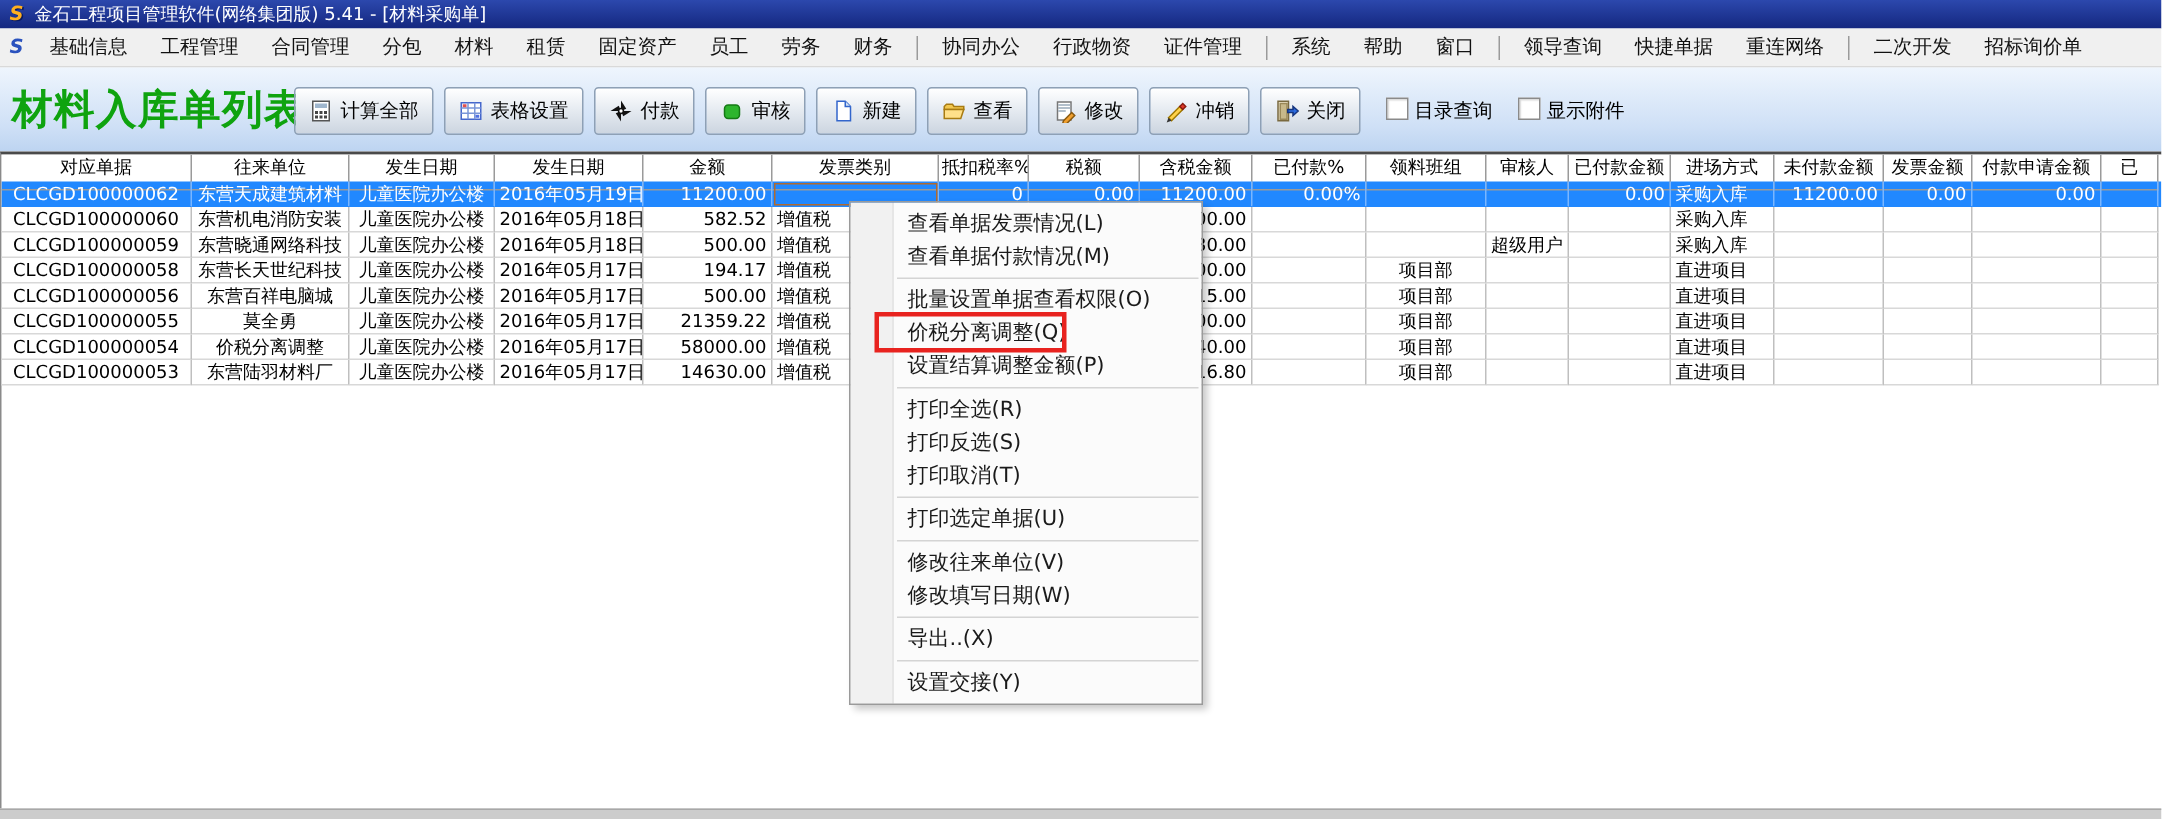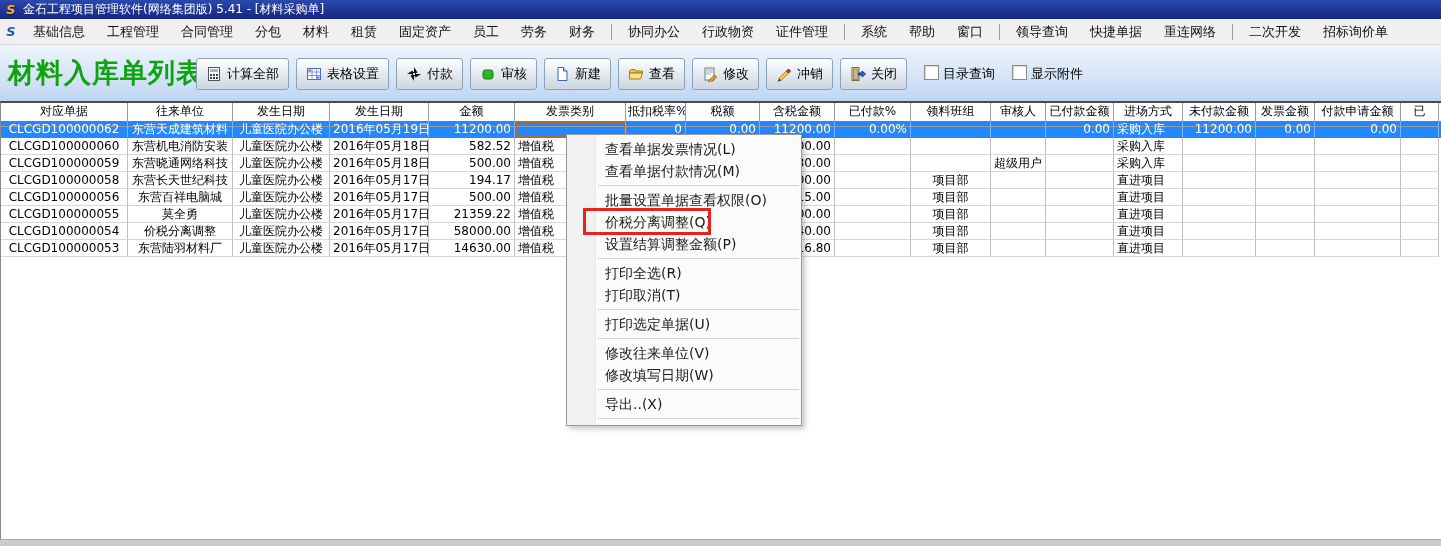--- a/index.html
+++ b/index.html
@@ -438,24 +438,26 @@
 
 <div class="ctx-menu">
     <div class="ctx-item">查看单据发票情况(L)</div>
     <div class="ctx-item">查看单据付款情况(M)</div>
     <div class="ctx-sep"></div>
     <div class="ctx-item">批量设置单据查看权限(O)</div>
     <div class="ctx-item highlighted">价税分离调整(Q)</div>
     <div class="ctx-item">设置结算调整金额(P)</div>
     <div class="ctx-sep"></div>
     <div class="ctx-item">打印全选(R)</div>
+    <div class="ctx-item">打印反选(S)</div>
     <div class="ctx-item">打印取消(T)</div>
     <div class="ctx-sep"></div>
     <div class="ctx-item">打印选定单据(U)</div>
     <div class="ctx-sep"></div>
     <div class="ctx-item">修改往来单位(V)</div>
     <div class="ctx-item">修改填写日期(W)</div>
     <div class="ctx-sep"></div>
     <div class="ctx-item">导出..(X)</div>
     <div class="ctx-sep"></div>
+    <div class="ctx-item">设置交接(Y)</div>
   </div>
 
 <div class="bottom-edge"></div>
 
 </body></html>

